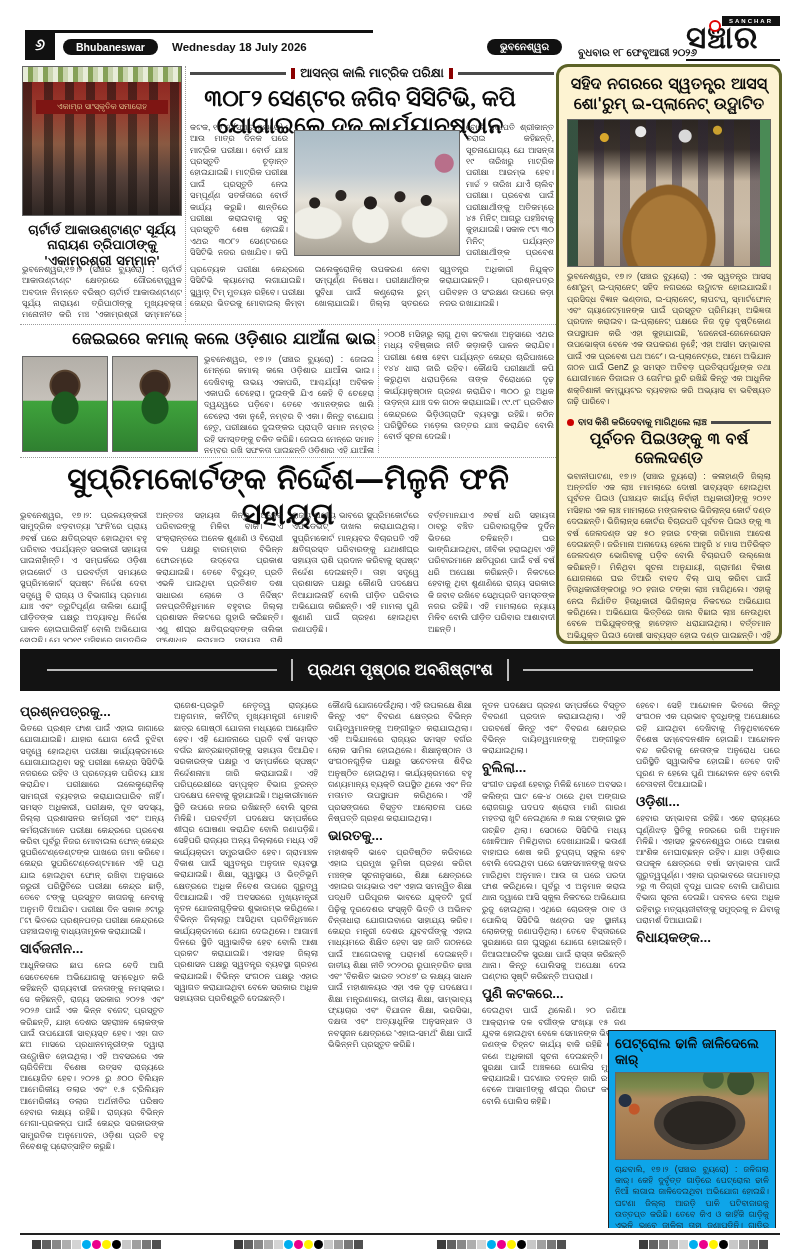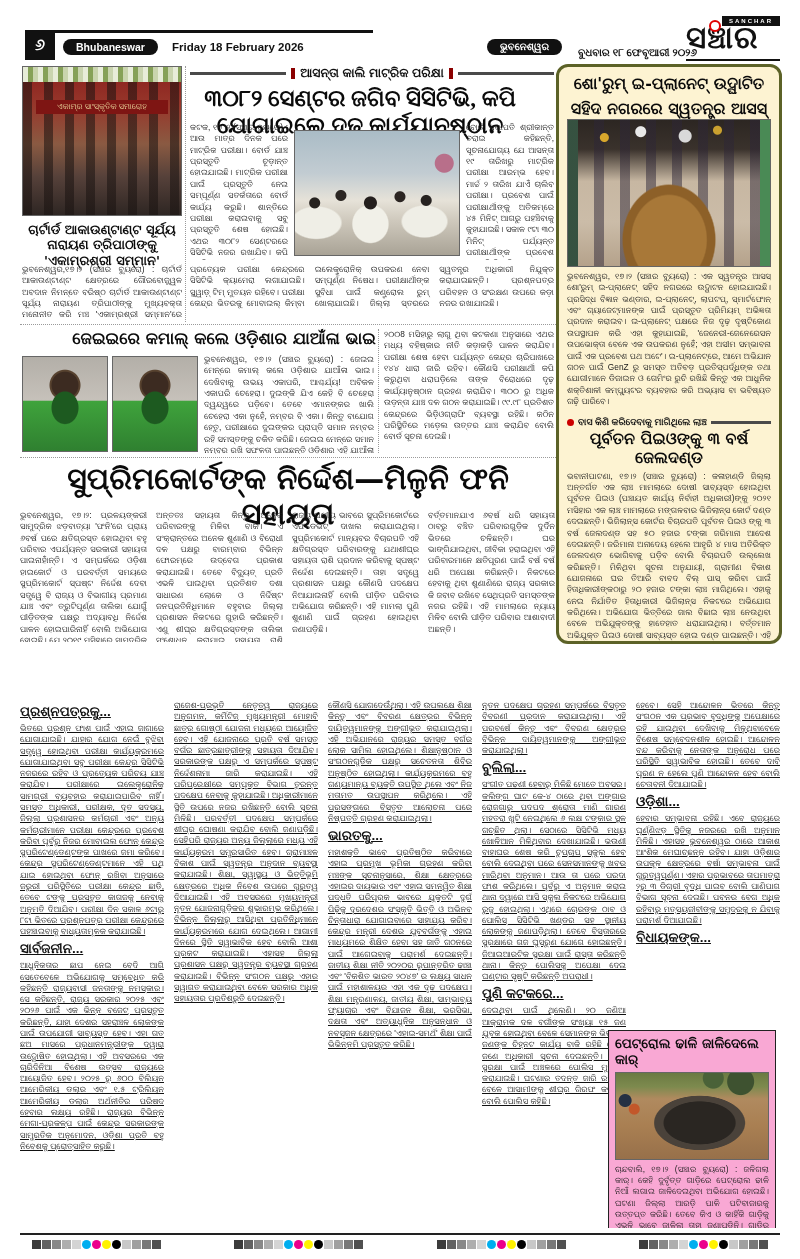--- a/index.html
+++ b/index.html
@@ -40,25 +40,25 @@
   .ykicker .dot{width:7px;height:7px;border-radius:50%;background:#cc0000;flex:none;}
   .ykicker .ktxt{font-size:9.3px;font-weight:bold;white-space:nowrap;}
   .ykicker .kbar{flex:1;height:3px;background:#4a4a4a;}
   
   .banner{left:20px;top:649px;width:760px;height:42px;background:#131313;display:flex;align-items:center;justify-content:center;gap:14px;}
   .banner .bline{width:230px;height:2px;background:#bbb;}
   .banner .btick{width:2px;height:22px;background:#bbb;}
   .banner .btxt{color:#fff;font-size:16px;font-weight:bold;white-space:nowrap;}
   
   .bottom{left:20px;top:700px;width:760px;height:528px;display:flex;gap:10px;overflow:hidden;}
-  .bcol{width:144px;flex:none;overflow:hidden;height:528px;text-decoration:underline;}
+  .bcol{width:144px;flex:none;overflow:hidden;height:528px;}
   .lead{font-size:13.5px;font-weight:bold;margin:4px 0 3px 0;}
   .btext{font-size:8.3px;line-height:1.36;text-align:justify;color:#1c1c1c;}
   
-  .carbox{left:588px;top:330px;width:168px;background:#f9a8d4;border:1.5px solid #222;padding:5px 6px;box-sizing:border-box;}
+  .carbox{left:588px;top:330px;width:168px;background:#0ea5e9;border:1.5px solid #222;padding:5px 6px;box-sizing:border-box;}
   
   .regline{left:20px;top:1233px;width:760px;height:1.5px;background:#222;}
   .regs{left:20px;top:1240px;width:760px;display:flex;justify-content:space-between;padding:0 12px;box-sizing:border-box;}
   .regbar{display:flex;align-items:center;gap:1px;}
   .regbar .sq{width:9px;height:9px;}
   .regbar .cdot{width:9px;height:9px;border-radius:50%;}
   
   .ph-award{background:
       repeating-linear-gradient(90deg,rgba(25,18,16,.55) 0 9px,rgba(0,0,0,0) 9px 21px),
       linear-gradient(180deg,#8a1f1c 0%,#97372b 26%,#8a5a42 52%,#56413a 74%,#2e2623 100%);}
@@ -101,21 +101,21 @@
 </head>
 <body>
 
 <div id="page">
 
   <div class="abs pg-square">
       <span>୬</span>
     </div>
   <div class="abs hdr-topline"></div>
   <div class="abs pill pill-en">Bhubaneswar</div>
-  <div class="abs date-en">Friday 18 February 2026</div>
+  <div class="abs date-en">Wednesday 18 July 2026</div>
   <div class="abs pill pill-od">ଭୁବନେଶ୍ୱର</div>
   <div class="abs date-od">ବୁଧବାର ୧୮ ଫେବୃଆରୀ ୨୦୨୬</div>
   <div class="abs logo-bar">SANCHAR</div>
   <div class="abs logo-word">ସଞ୍ଚାର</div>
   <div class="abs logo-ring"></div>
   <div class="abs logo-under"></div>
 
   <div class="abs photo ph-award" style="left:22px;top:66px;width:160px;height:150px;">
     <div class="garland"></div>
     <div class="stage-banner">ଏକାମ୍ର ସାଂସ୍କୃତିକ ସମାରୋହ</div>
@@ -148,33 +148,40 @@
   <div class="abs dotted-h" style="left:20px;top:457px;width:536px;"></div>
   <div class="abs hl" style="left:20px;top:461px;width:536px;font-size:30px;text-align:center;">ସୁପ୍ରିମକୋର୍ଟଙ୍କ ନିର୍ଦ୍ଦେଶ—ମିଳୁନି ଫନି ସହାୟତା</div>
   <div class="abs" style="left:20px;top:510px;width:536px;height:132px;display:flex;gap:9px;">
     <div class="art-body" style="width:127px;height:132px;">ଭୁବନେଶ୍ୱର, ୧୭।୨: ପ୍ରଳୟଙ୍କରୀ ସାମୁଦ୍ରିକ ଝଡ଼ବାତ୍ୟା 'ଫନି'ରେ ପ୍ରାୟ ୬ବର୍ଷ ପରେ କ୍ଷତିଗ୍ରସ୍ତ ହୋଇଥିବା ବହୁ ପରିବାର ଏପର୍ଯ୍ୟନ୍ତ ସରକାରୀ ସହାୟତା ପାଇନାହାଁନ୍ତି। ଏ ସମ୍ପର୍କରେ ଓଡ଼ିଶା ହାଇକୋର୍ଟ ଓ ପରବର୍ତ୍ତୀ ସମୟରେ ସୁପ୍ରିମକୋର୍ଟ ସ୍ପଷ୍ଟ ନିର୍ଦ୍ଦେଶ ଦେବା ସତ୍ତ୍ୱେ ବି ରାଜ୍ୟ ଓ ବିଭାଗୀୟ ପ୍ରମାଣ ଯାଞ୍ଚ ଏବଂ ତ୍ରୁଟିପୂର୍ଣ୍ଣ ତାଲିକା ଯୋଗୁଁ ପୀଡ଼ିତଙ୍କ ପକ୍ଷରୁ ଅଦ୍ୟାବଧି ନିର୍ଦ୍ଦେଶ ପାଳନ ହୋଇପାରିନାହିଁ ବୋଲି ଅଭିଯୋଗ ହୋଇଛି। ଯେ ୨୦୧୯ ମସିହାରେ ସାମୁଦ୍ରିକ ବାତ୍ୟା ଫନି ଦେଖାଇଥିଲା ବିଭୀଷିକା।</div>
     <div class="art-body" style="width:127px;height:132px;">ଅନ୍ତତଃ ସହାୟତା କିନ୍ତୁ ଅନେକ ପରିବାରଙ୍କୁ ମିଳିବା ବାକି। ଏ ସଂକ୍ରାନ୍ତରେ ଅନେକ ଶୁଣାଣି ଓ ବିରୋଧୀ ଦଳ ପକ୍ଷରୁ ବାରମ୍ବାର ବିଭିନ୍ନ ଫୋରମ୍‌ରେ ଉଦ୍‌ବେଗ ପ୍ରକାଶ କରାଯାଇଛି। ତେବେ ବିଦ୍ୟୁତ୍ ପ୍ରତି ଏଭଳି ପାଇଥିବା ପ୍ରତିଶତ ଦଶା ସାଧାରଣ ଲୋକେ ଓ ନିର୍ଦ୍ଦିଷ୍ଟ ଜନପ୍ରତିନିଧିମାନେ ବହୁବାର ଜିଲ୍ଲା ପ୍ରଶାସନ ନିକଟରେ ଗୁହାରି କରିଛନ୍ତି। ଏଣୁ ଶୀଘ୍ର କ୍ଷତିଗ୍ରସ୍ତଙ୍କ ତାଲିକା ସଂଶୋଧନ କରାଯାଇ ସହାୟତା ରାଶି ପ୍ରଦାନ କରିବାକୁ ଦାବି ହୋଇଛି।</div>
     <div class="art-body" style="width:127px;height:132px;">ରାଜ୍ୟ ପକ୍ଷୀୟ ଭାବରେ ସୁପ୍ରିମକୋର୍ଟରେ ଏଫିଡେଭିଟ୍ ଦାଖଲ କରାଯାଇଥିଲା। ସୁପ୍ରିମକୋର୍ଟ ମାନ୍ୟବର ବିଚାରପତି ଏହି କ୍ଷତିଗ୍ରସ୍ତ ପରିବାରଙ୍କୁ ଯଥାଶୀଘ୍ର ସହାୟତା ରାଶି ପ୍ରଦାନ କରିବାକୁ ସ୍ପଷ୍ଟ ନିର୍ଦ୍ଦେଶ ଦେଇଛନ୍ତି। ତାହା ସତ୍ତ୍ୱେ ପ୍ରଶାସନ ପକ୍ଷରୁ କୌଣସି ପଦକ୍ଷେପ ନିଆଯାଇନାହିଁ ବୋଲି ପୀଡ଼ିତ ପରିବାର ଅଭିଯୋଗ କରିଛନ୍ତି। ଏହି ମାମଲା ପୁଣି ଶୁଣାଣି ପାଇଁ ଗ୍ରହଣ ହୋଇଥିବା ଜଣାପଡ଼ିଛି।</div>
     <div class="art-body" style="width:127px;height:132px;">ବର୍ତ୍ତମାନଯାଏ ୬ବର୍ଷ ଧରି ସହାୟତା ଠାବରୁ ବଞ୍ଚିତ ପରିବାରଗୁଡ଼ିକ ଦୁର୍ଦିନ ଭିତରେ ଚଳିଛନ୍ତି। ଘର ଭାଙ୍ଗିଯାଇଥିବା, ଜୀବିକା ହରାଇଥିବା ଏହି ପରିବାରମାନେ କ୍ଷତିପୂରଣ ପାଇଁ ବର୍ଷ ବର୍ଷ ଧରି ଅପେକ୍ଷା କରିଛନ୍ତି। ନିକଟରେ ହେବାକୁ ଥିବା ଶୁଣାଣିରେ ରାଜ୍ୟ ସରକାର କି ଜବାବ ରଖିବେ ସେଥିପ୍ରତି ସମସ୍ତଙ୍କ ନଜର ରହିଛି। ଏହି ମାମଲାରେ ନ୍ୟାୟ ମିଳିବ ବୋଲି ପୀଡ଼ିତ ପରିବାର ଆଶାବାଦୀ ଅଛନ୍ତି।</div>
   </div>
 
   <div class="abs ybox">
+    <div class="hl hl-center" style="font-size:16px;line-height:1.25;">ସହିଦ ନଗରରେ ସ୍ୱତନ୍ତ୍ର ଆସସ୍</div>
     <div class="hl hl-center" style="font-size:16px;line-height:1.25;margin-bottom:5px;">ଶୋ'ରୁମ୍ ଇ-ପ୍ଲାନେଟ୍ ଉଦ୍ଘାଟିତ</div>
-    <div class="hl hl-center" style="font-size:16px;line-height:1.25;">ସହିଦ ନଗରରେ ସ୍ୱତନ୍ତ୍ର ଆସସ୍</div>
     <div class="photo ph-show" style="width:100%;height:148px;"></div>
     <div class="art-body" style="width:100%;height:140px;margin-top:4px;">ଭୁବନେଶ୍ୱର, ୧୭।୨ (ସଞ୍ଚାର ବ୍ୟୁରୋ) : ଏକ ସ୍ୱତନ୍ତ୍ର ଆସସ୍ ଶୋ'ରୁମ୍ ଇ-ପ୍ଲାନେଟ୍ ସହିଦ ନଗରରେ ଉଦ୍ଘାଟନ ହୋଇଯାଇଛି। ପ୍ରସିଦ୍ଧ ବିଜ୍ଞାନ ଭଣ୍ଡାର, ଇ-ପ୍ଲାନେଟ୍, ଲାପଟପ୍, ସ୍ମାର୍ଟଫୋନ୍ ଏବଂ ଗ୍ୟାଜେଟ୍‌ମାନଙ୍କ ପାଇଁ ପ୍ରସ୍ତୁତ ପ୍ରିମିୟମ୍ ଅଭିଜ୍ଞତା ପ୍ରଦାନ କରାଇବ। ଇ-ପ୍ଲାନେଟ୍ ପକ୍ଷରେ ନିଜ ଦୃଢ଼ ଦୃଷ୍ଟିକୋଣ ଉପସ୍ଥାପନ କରି ଏହା କୁହାଯାଇଛି, 'ଜେନେରୀ-ଜେନେରେସନ ଉପଭୋକ୍ତା ବେଳେ ଏକ ଉପକରଣ ନୁହେଁ; ଏହା ଅସୀମ ସମ୍ଭାବନା ପାଇଁ ଏକ ପ୍ରବେଶ ପଥ ଅଟେ'। ଇ-ପ୍ଲାନେଟ୍‌ରେ, ଆମେ ଅଭିଯାନ ଗଠନ ପାଇଁ GenZ ରୁ ସମସ୍ତ ଅତିବଡ଼ ପ୍ରତିସ୍ପର୍ଦ୍ଧିଙ୍କ ତଥା ଯୋଗୀମାନେ ଡିଜାଇନ ଓ ଗେମିଂର ରୁଚି ରଖିଛି କିନ୍ତୁ ଏକ ଆଧୁନିକ ଶକ୍ତିଶାଳୀ କମ୍ପ୍ୟୁଟର ବ୍ୟବହାର କରି ଅଭ୍ୟାସ ବା ଭବିଷ୍ୟତ ଗଢ଼ି ପାରିବେ।</div>
     <div class="ykicker">
       <span class="dot"></span>
       <span class="ktxt">ବାସ କିଣି କରିଦେବାକୁ ମାଗିଥିଲେ ଲାଞ୍ଚ</span>
       <span class="kbar"></span>
     </div>
     <div class="hl hl-center" style="font-size:16px;margin:1px 0 3px 0;">ପୂର୍ବତନ ପିଇଓଙ୍କୁ ୩ ବର୍ଷ ଜେଲଦଣ୍ଡ</div>
     <div class="art-body" style="width:100%;height:178px;">ଭବାନୀପାଟଣା, ୧୭।୨ (ସଞ୍ଚାର ବ୍ୟୁରୋ) : କଳାହାଣ୍ଡି ଜିଲ୍ଲା ଅନ୍ତର୍ଗତ ଏକ ଲାଞ୍ଚ ମାମଲାରେ ଦୋଷୀ ସାବ୍ୟସ୍ତ ହୋଇଥିବା ପୂର୍ବତନ ପିଇଓ (ପଞ୍ଚାୟତ କାର୍ଯ୍ୟ ନିର୍ବାହୀ ଅଧିକାରୀ)ଙ୍କୁ ୨୦୨୧ ମସିହାର ଏକ ଲାଞ୍ଚ ମାମଲାରେ ମଙ୍ଗଳବାର ଭିଜିଲାନ୍ସ କୋର୍ଟ ଦଣ୍ଡ ଦେଇଛନ୍ତି। ଭିଜିଲାନ୍ସ କୋର୍ଟର ବିଚାରପତି ପୂର୍ବତନ ପିଇଓ ଙ୍କୁ ୩ ବର୍ଷ ଜେଲଦଣ୍ଡ ସହ ୫୦ ହଜାର ଟଙ୍କା ଜରିମାନା ଆଦେଶ ଦେଇଛନ୍ତି। ଜରିମାନା ଅନାଦେୟ ହେଲେ ଆହୁରି ୪ ମାସ ଅତିରିକ୍ତ ଜେଲଦଣ୍ଡ ଭୋଗିବାକୁ ପଡ଼ିବ ବୋଲି ବିଚାରପତି ଉଲ୍ଲେଖ କରିଛନ୍ତି। ମିଳିଥିବା ସୂଚନା ଅନୁଯାୟୀ, ଗ୍ରାମୀଣ ବିକାଶ ଯୋଜନାରେ ଘର ତିଆରି ବାବଦ ବିଲ୍ ପାସ୍ କରିବା ପାଇଁ ହିତାଧିକାରୀଙ୍କଠାରୁ ୨୦ ହଜାର ଟଙ୍କା ଲାଞ୍ଚ ମାଗିଥିଲେ। ଏହାକୁ ନେଇ ନିର୍ଯାତିତ ହିତାଧିକାରୀ ଭିଜିଲାନ୍ସ ନିକଟରେ ଅଭିଯୋଗ କରିଥିଲେ। ଅଭିଯୋଗ ଭିତ୍ତିରେ ଜାଲ ବିଛାଇ ଲାଞ୍ଚ ନେଉଥିବା ବେଳେ ଅଭିଯୁକ୍ତଙ୍କୁ ହାତେହାତ ଧରାଯାଇଥିଲା। ବର୍ତ୍ତମାନ ଅଭିଯୁକ୍ତ ପିଇଓ ଦୋଷୀ ସାବ୍ୟସ୍ତ ହୋଇ ଦଣ୍ଡ ପାଇଛନ୍ତି। ଏହି ରାୟକୁ ସାଧାରଣରେ ସ୍ୱାଗତ କରାଯାଇଛି।</div>
   </div>
 
+  <div class="abs banner">
+    <div class="bline"></div>
+    <div class="btick"></div>
+    <div class="btxt">ପ୍ରଥମ ପୃଷ୍ଠାର ଅବଶିଷ୍ଟାଂଶ</div>
+    <div class="btick"></div>
+    <div class="bline"></div>
+  </div>
 
   <div class="abs bottom" id="bottom-cols">
 
     <div class="bcol">
         <div class="lead">ପ୍ରଶ୍ନପତ୍ରକୁ...</div>
         <div class="btext">ଭିତରେ ପ୍ରଶ୍ନ ଫାଶ ପାଇଁ ଏହାଇ ଜାଗାରେ ଯୋଗାଯାଇଛି। ଯାହାର ଯୋଗ ନେଇଁ ବୁଝିବା ସତ୍ତ୍ୱେ ହୋଇଥିବା ପରୀକ୍ଷା କାର୍ଯ୍ୟକ୍ରମରେ ଯୋଗାଯାଇଥିବା ସବୁ ପରୀକ୍ଷା କେନ୍ଦ୍ର ସିସିଟିଭି ନଜରରେ ରହିବ ଓ ପ୍ରତ୍ୟେକ ପରିଚୟ ଯାଞ୍ଚ କରାଯିବ। ପରୀକ୍ଷାରେ ଇଲେକ୍ଟ୍ରୋନିକ୍ ସାମଗ୍ରୀ ବ୍ୟବହାର କରାଯାଇପାରିବ ନାହିଁ। ସମସ୍ତ ଅଧିକାରୀ, ପରୀକ୍ଷକ, ଦୂତ ସଦସ୍ୟ, ଜିଲ୍ଲା ପ୍ରଶାସନର କର୍ମଚାରୀ ଏବଂ ଅନ୍ୟ କର୍ମଚାରୀମାନେ ପରୀକ୍ଷା କେନ୍ଦ୍ରରେ ପ୍ରବେଶ କରିବା ପୂର୍ବରୁ ନିଜର ମୋବାଇଲ ଫୋନ୍ କେନ୍ଦ୍ର ସୁପରିଟେଣ୍ଡେଣ୍ଟଙ୍କ ପାଖରେ ଜମା କରିବେ। କେନ୍ଦ୍ର ସୁପରିଟେଣ୍ଡେଣ୍ଟମାନେ ଏହି ପଥି ଯାଇ ହୋଇଥିବା ଫୋନ୍ ରଖିବା ଅନୁସାରେ ଜରୁରୀ ପରିସ୍ଥିତିରେ ପରୀକ୍ଷା କେନ୍ଦ୍ର ଛାଡ଼ି, ତେବେ ଟଙ୍କୁ ପ୍ରସ୍ତୁତ କାଗଜକୁ ନେବାକୁ ଅନୁମତି ଦିଆଯିବ। ପରୀକ୍ଷା ଦିନ ସକାଳ ୬ଟାରୁ ୮ଟା ଭିତରେ ପ୍ରଶ୍ନପତ୍ର ପରୀକ୍ଷା କେନ୍ଦ୍ରରେ ପହଞ୍ଚାଇବାକୁ ବାଧ୍ୟତାମୂଳକ କରାଯାଇଛି।</div>
         <div class="lead">ସାର୍ବଜନୀନ...</div>
         <div class="btext">ଆଧୁନିକତାର ଛାପ ନେଇ ବେଦି ଆଗି ସେତେବେଳେ ଅଭିଯୋଗକୁ ସମ୍ବେଧିତ କରି କହିଛନ୍ତି ରାଜ୍ୟବାସୀ ଜନତାଙ୍କୁ ନମସ୍କାର। ସେ କହିଛନ୍ତି, ରାଜ୍ୟ ସରକାର ୨୦୨୫ ଏବଂ ୨୦୨୬ ପାଇଁ ଏକ ଭିନ୍ନ ବଜେଟ୍ ପ୍ରସ୍ତୁତ କରିଛନ୍ତି, ଯାହା ଦେଶର ସହରାଞ୍ଚଳ ଲୋକଙ୍କ ପାଇଁ ଉପଯୋଗୀ ସାବ୍ୟସ୍ତ ହେବ। ଏହା ଗତ ଛଅ ମାସରେ ପ୍ରଧାନମନ୍ତ୍ରୀଙ୍କ ଦ୍ୱାରା ଉଦ୍ଘୋଷିତ ହୋଇଥିଲା। ଏହି ଅବସରରେ ଏକ ଚାରିଦିନିଆ ବିଶେଷ ଉତ୍ସବ ରାଜ୍ୟରେ ଆୟୋଜିତ ହେବ। ୨୦୨୫ ରୁ ୬୦୦ ବିଲିୟନ ଆମେରିକୀୟ ଡଲାର ଏବଂ ୧.୫ ଟ୍ରିଲିୟନ ଆମେରିକୀୟ ଡଲାର ଅର୍ଥନୀତିର ପରିଷଦ ହେବାର ଲକ୍ଷ୍ୟ ରହିଛି। ରାଜ୍ୟର ବିଭିନ୍ନ ମେଗା-ପ୍ରକଳ୍ପ ପାଇଁ କେନ୍ଦ୍ର ସରକାରଙ୍କ ସାମ୍ପ୍ରତିକ ଅନୁମୋଦନ, ଓଡ଼ିଶା ପ୍ରତି ବହୁ ନିବେଶକୁ ପ୍ରୋତ୍ସାହିତ କରୁଛି।</div>
       </div>
       <div class="bcol">

